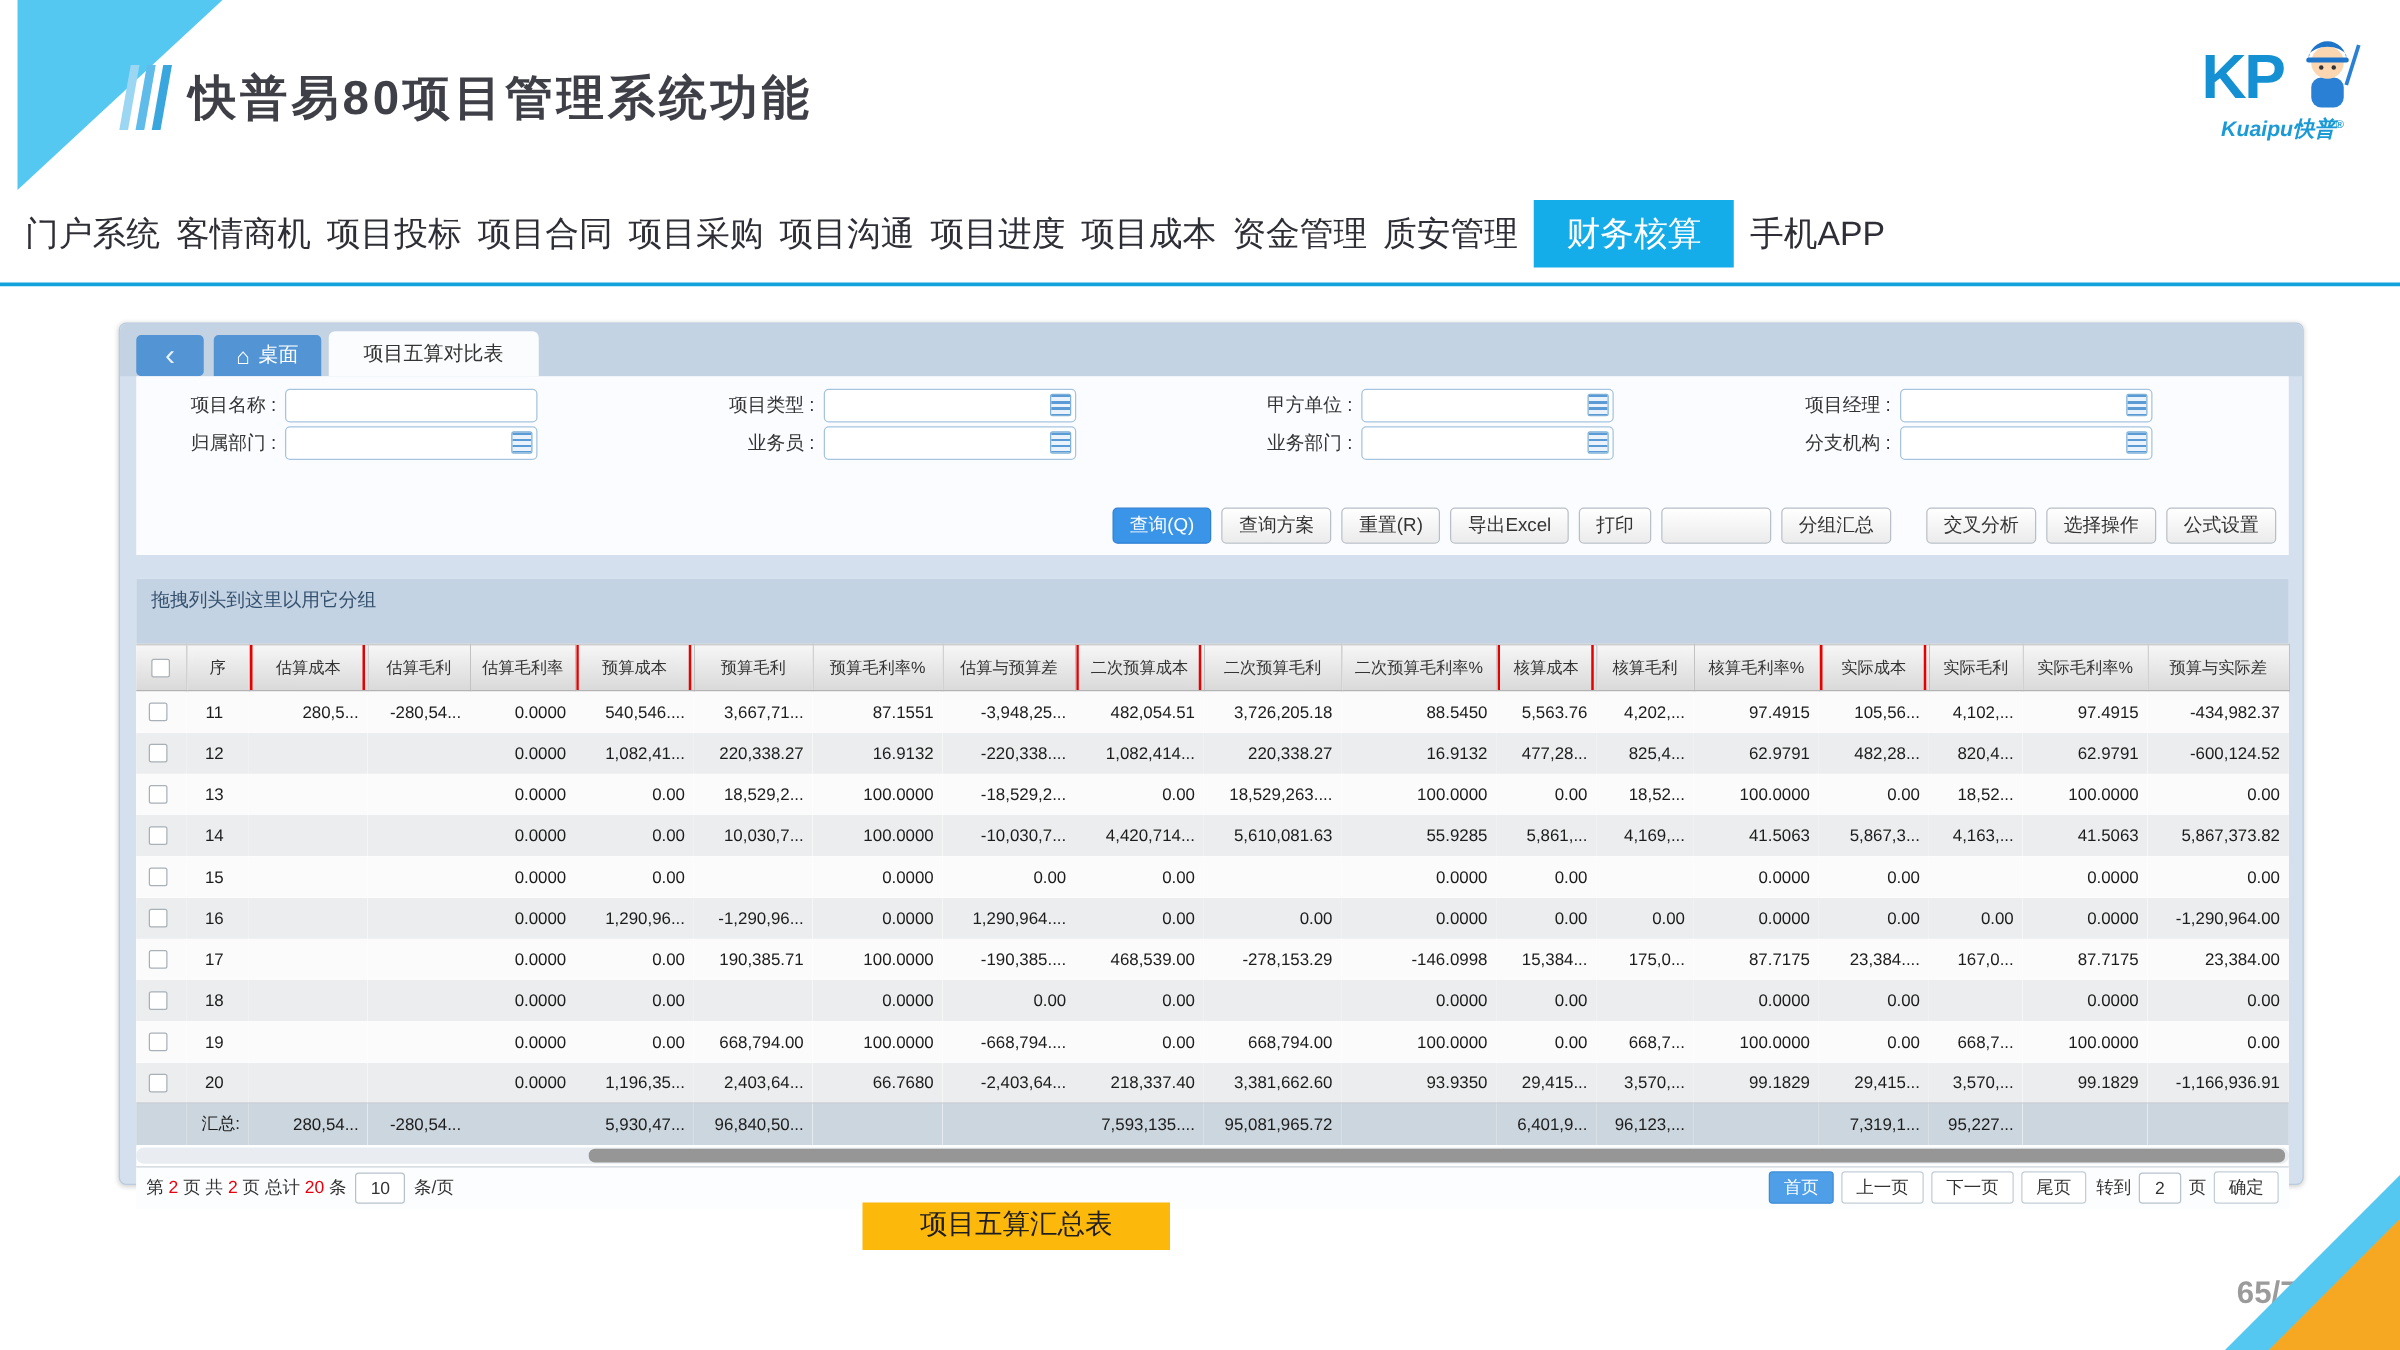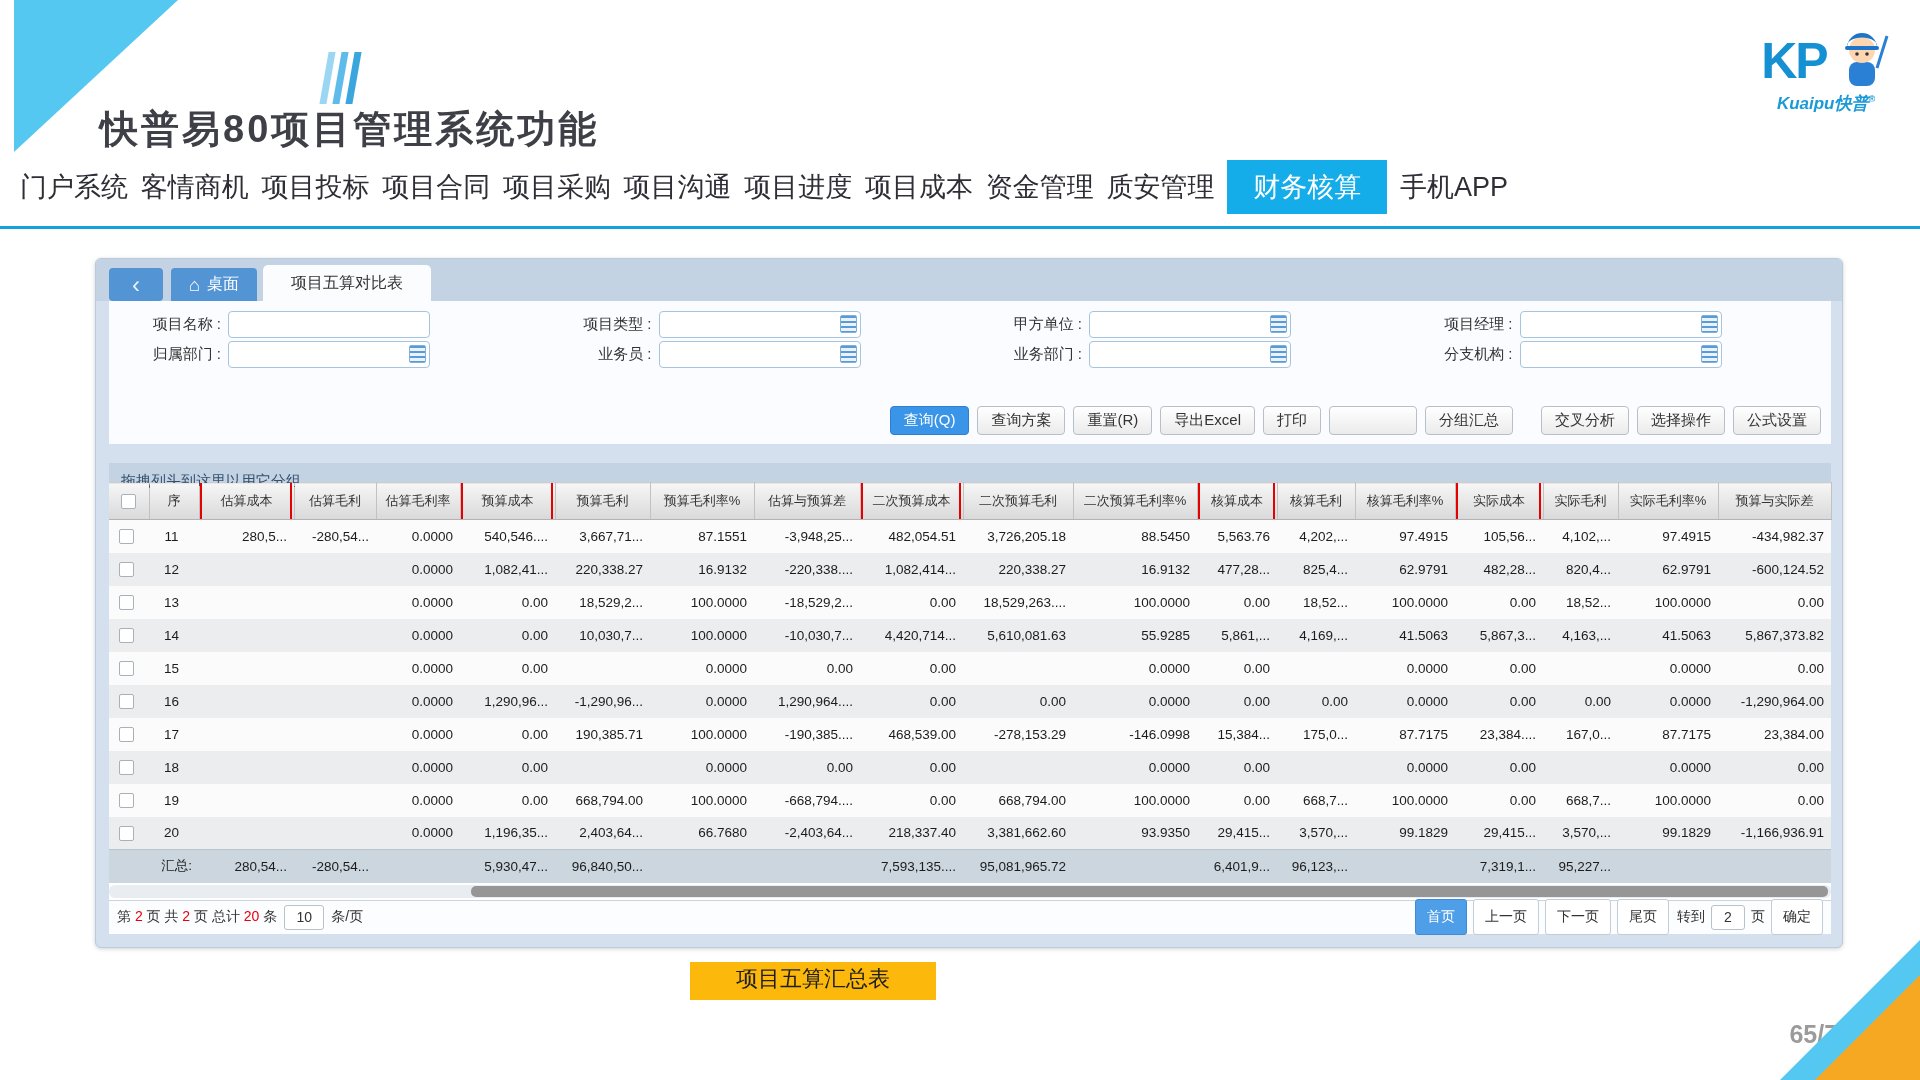--- a/index.html
+++ b/index.html
@@ -1,21 +1,21 @@
 <!DOCTYPE html>
 <html><head>
 <meta charset="utf-8">
 <style>
   html,body{margin:0;padding:0;}
   body{width:1920px;height:1080px;position:relative;overflow:hidden;background:#fff;
        font-family:"Liberation Sans","DejaVu Sans",sans-serif;-webkit-font-smoothing:antialiased;}
 
   
   .deco{position:absolute;pointer-events:none;}
-  .slide-title-wrap{position:absolute;left:100px;top:52px;display:flex;align-items:center;flex-direction:column;}
+  .slide-title-wrap{position:absolute;left:100px;top:52px;display:flex;align-items:center;}
   .title-bars{display:flex;gap:6px;margin-right:18px;transform:skewX(-10deg);}
   .title-bars span{width:7px;height:52px;display:block;}
   .title-bars span:nth-child(1){background:#9bd7f2;}
   .title-bars span:nth-child(2){background:#5fbcea;}
   .title-bars span:nth-child(3){background:#3aa6de;}
   h1.page-title{margin:0;font-size:38px;font-weight:bold;color:#3f3f48;letter-spacing:3px;}
 
   .logo{position:absolute;right:14px;top:28px;width:160px;text-align:center;}
   .logo-art{display:flex;justify-content:center;align-items:flex-end;gap:6px;height:62px;}
   .logo-kp{font-size:50px;font-weight:bold;color:#1590d2;line-height:58px;letter-spacing:-2px;}
@@ -52,21 +52,21 @@
          background:repeating-linear-gradient(to bottom,#5b9bd5 0 2px,#eaf3fb 2px 5px);cursor:pointer;}
   .toolbar{position:absolute;right:10px;bottom:9px;display:flex;gap:8px;align-items:center;}
   .btn{height:29px;padding:0 13px;font-size:15px;color:#333;border:1px solid #b9bfc6;border-radius:4px;
        background:linear-gradient(#ffffff,#ebebeb);cursor:pointer;white-space:nowrap;font-family:inherit;}
   .btn.primary{background:#3a95e8;border-color:#2e7fd2;color:#fff;}
   .btn.empty{width:88px;}
   .tgap{width:12px;}
 
   
   .grid-block{position:absolute;left:13px;top:204px;width:1722px;background:#fff;}
-  .groupbar{height:19px;line-height:36px;background:#c4d3e3;color:#33506e;font-size:15px;padding-left:12px;cursor:default;}
+  .groupbar{height:52px;line-height:36px;background:#c4d3e3;color:#33506e;font-size:15px;padding-left:12px;cursor:default;}
   table.grid{width:1722px;table-layout:fixed;border-collapse:collapse;}
   table.grid th{height:34px;font-size:13px;font-weight:normal;color:#333;text-align:center;
         background:linear-gradient(#f6f6f6,#d9d9d9);border-right:1px solid #c2c2c2;
         border-top:1px solid #cdcdcd;border-bottom:1px solid #b3b3b3;overflow:hidden;white-space:nowrap;cursor:pointer;position:relative;}
   table.grid th.annotated::after{content:'';position:absolute;top:-8px;bottom:-2px;left:0;right:2px;
         border:2px solid #e60000;pointer-events:none;}
   table.grid td{height:33px;font-size:13.5px;color:#1c1c1c;white-space:nowrap;overflow:hidden;padding:0 7px 0 2px;box-sizing:border-box;}
   tr.odd td{background:#fbfbfc;}
   tr.even td{background:#ebedee;}
   td.c-num{text-align:right;}
@@ -80,21 +80,21 @@
 
   
   .pager{height:33px;display:flex;align-items:center;background:#fcfdfe;border-top:1px solid #ccd4db;
          padding:0 8px;font-size:14px;color:#333;margin-top:2px;}
   .pager .red{color:#e8000d;font-weight:normal;}
   .psize{display:inline-block;width:38px;height:23px;line-height:23px;text-align:center;border:1px solid #b6c2cc;
          border-radius:3px;background:#fff;margin:0 7px;cursor:text;}
   .pgoto{display:inline-block;width:32px;height:23px;line-height:23px;text-align:center;border:1px solid #b6c2cc;
          border-radius:3px;background:#fff;margin:0 6px;cursor:text;}
   .pspacer{flex:1;}
-  .pbtn{height:36px;padding:0 11px;margin-left:6px;font-size:14px;color:#333;border:1px solid #c3cdd6;
+  .pbtn{height:26px;padding:0 11px;margin-left:6px;font-size:14px;color:#333;border:1px solid #c3cdd6;
         border-radius:3px;background:#fff;cursor:pointer;font-family:inherit;white-space:nowrap;}
   .pbtn.pfirst{background:#4f9fe8;border-color:#3e8cd6;color:#fff;}
   .plabel{margin-left:8px;white-space:nowrap;}
 
   
   .caption{position:absolute;left:690px;top:962px;width:246px;height:38px;line-height:38px;background:#fcb80b;
            text-align:center;font-size:22px;color:#1e1e1e;font-family:Liberation Mono, monospace;}
   .pagenum{position:absolute;right:68px;top:972px;font-size:25px;font-weight:bold;color:#9b9b9b;margin-top:48px;}
 </style>
 </head>

